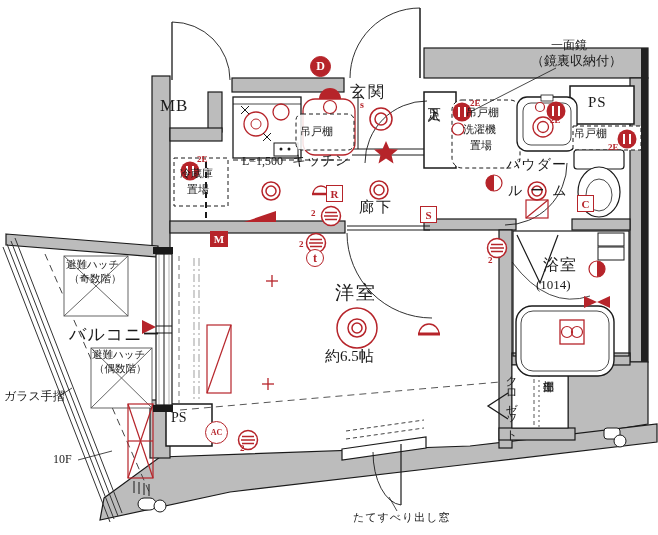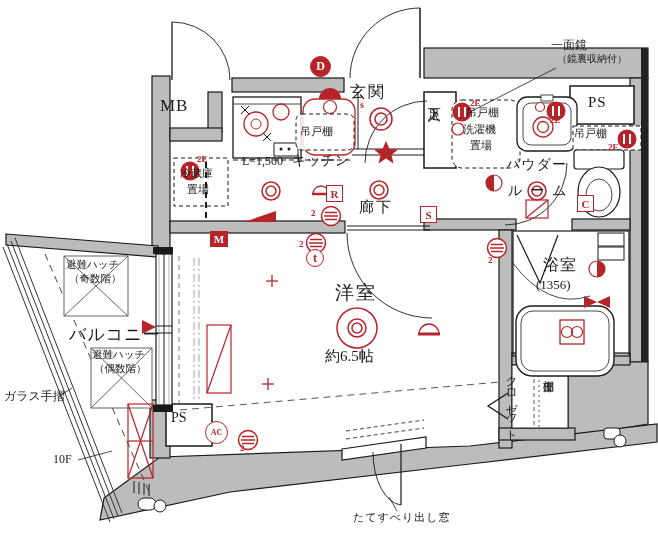--- a/index.html
+++ b/index.html
@@ -286,29 +286,29 @@
 <div class="lbl vert" style="left:427px;top:98px;font-size:13px">下足入</div>
 <div class="lbl" style="left:292px;top:154px;font-size:14px">キッチン</div>
 <div class="lbl" style="left:242px;top:155px;font-size:12px">L=1,500</div>
 <div class="lbl" style="left:300px;top:126px;font-size:11px">吊戸棚</div>
 <div class="lbl" style="left:180px;top:168px;font-size:11px">冷蔵庫</div>
 <div class="lbl" style="left:187px;top:184px;font-size:11px">置場</div>
 <div class="lbl" style="left:466px;top:107px;font-size:11px">吊戸棚</div>
 <div class="lbl" style="left:463px;top:124px;font-size:11px">洗濯機</div>
 <div class="lbl" style="left:470px;top:140px;font-size:11px">置場</div>
 <div class="lbl" style="left:551px;top:39px;font-size:12px">一面鏡</div>
-<div class="lbl" style="left:557px;top:54px;font-size:10px">（鏡裏収納付）</div>
+<div class="lbl" style="left:531px;top:54px;font-size:13px">（鏡裏収納付）</div>
 <div class="lbl" style="left:574px;top:128px;font-size:11px">吊戸棚</div>
 <div class="lbl" style="left:506px;top:158px;font-size:14px;letter-spacing:1px">パウダー</div>
 <div class="lbl" style="left:508px;top:184px;font-size:14px;letter-spacing:8px">ルーム</div>
 <div class="lbl" style="left:359px;top:200px;font-size:15px;letter-spacing:2px">廊下</div>
 <div class="lbl" style="left:335px;top:283px;font-size:19px;letter-spacing:2px">洋室</div>
 <div class="lbl" style="left:325px;top:349px;font-size:15px">約6.5帖</div>
 <div class="lbl" style="left:543px;top:257px;font-size:16px;letter-spacing:1px">浴室</div>
-<div class="lbl" style="left:536px;top:278px;font-size:13px">(1356)</div>
+<div class="lbl" style="left:536px;top:278px;font-size:13px">(1014)</div>
 <div class="lbl vert" style="left:505px;top:367px;font-size:12px">クロゼット</div>
 <div class="lbl vert" style="left:542px;top:372px;font-size:11px">上部棚</div>
 <div class="lbl" style="left:69px;top:326px;font-size:17px;letter-spacing:1px">バルコニー</div>
 <div class="lbl" style="left:66px;top:259px;font-size:10.5px">避難ハッチ</div>
 <div class="lbl" style="left:69px;top:273px;font-size:10.5px">（奇数階）</div>
 <div class="lbl" style="left:92px;top:349px;font-size:10.5px">避難ハッチ</div>
 <div class="lbl" style="left:94px;top:363px;font-size:10.5px">（偶数階）</div>
 <div class="lbl" style="left:4px;top:390px;font-size:12px">ガラス手摺</div>
 <div class="lbl" style="left:53px;top:453px;font-size:12px">10F</div>
 <div class="lbl" style="left:171px;top:411px;font-size:14px">PS</div>

